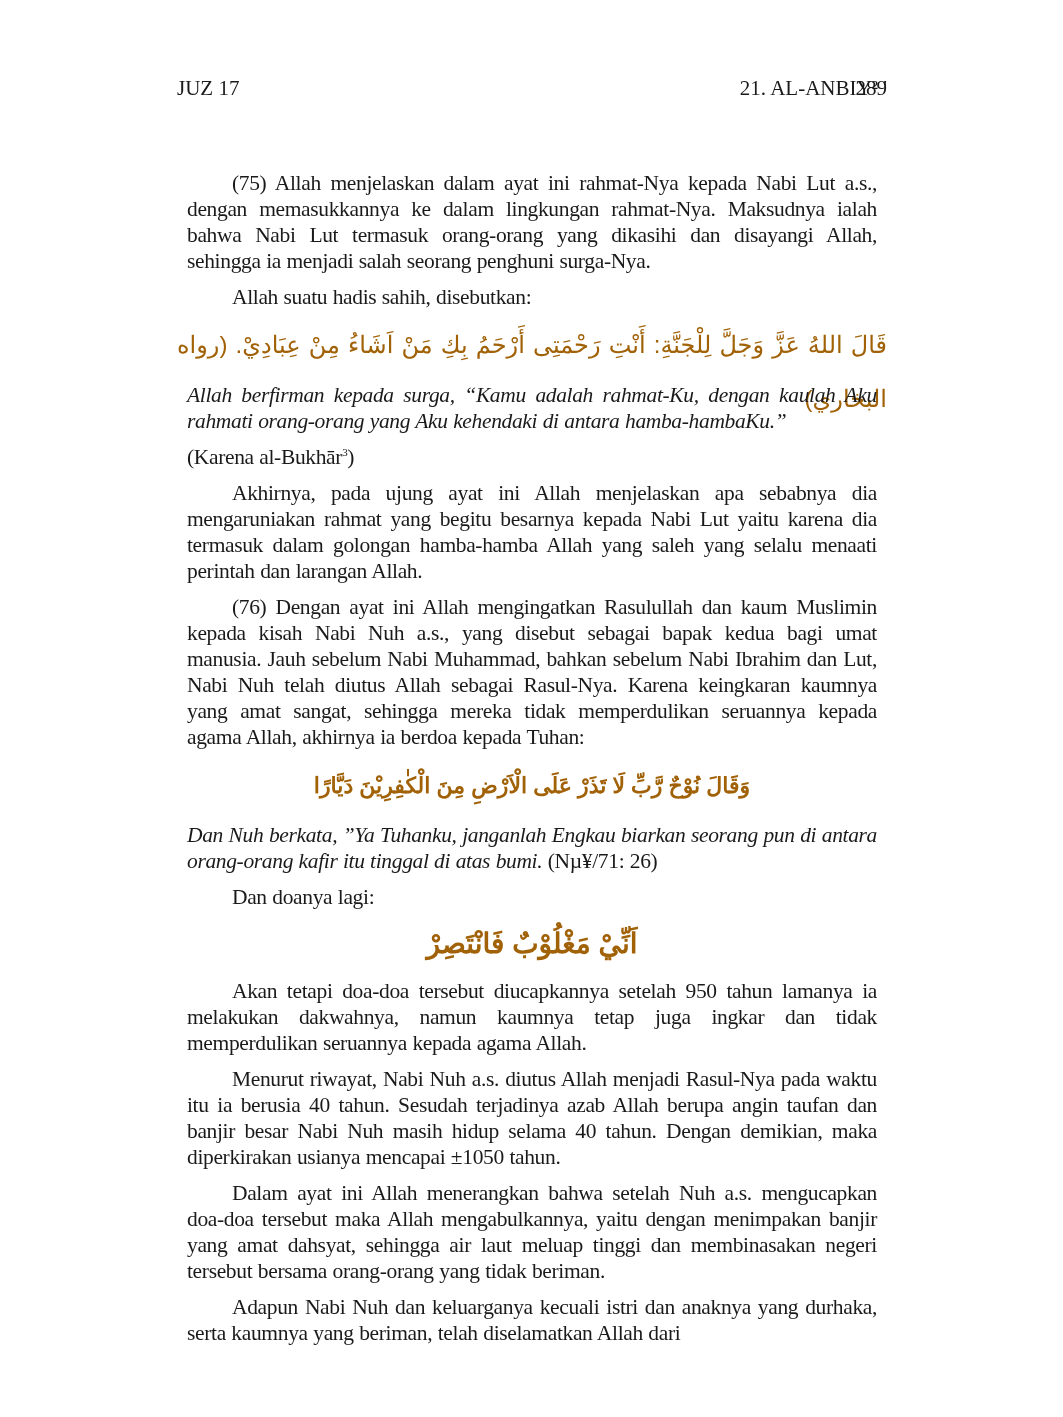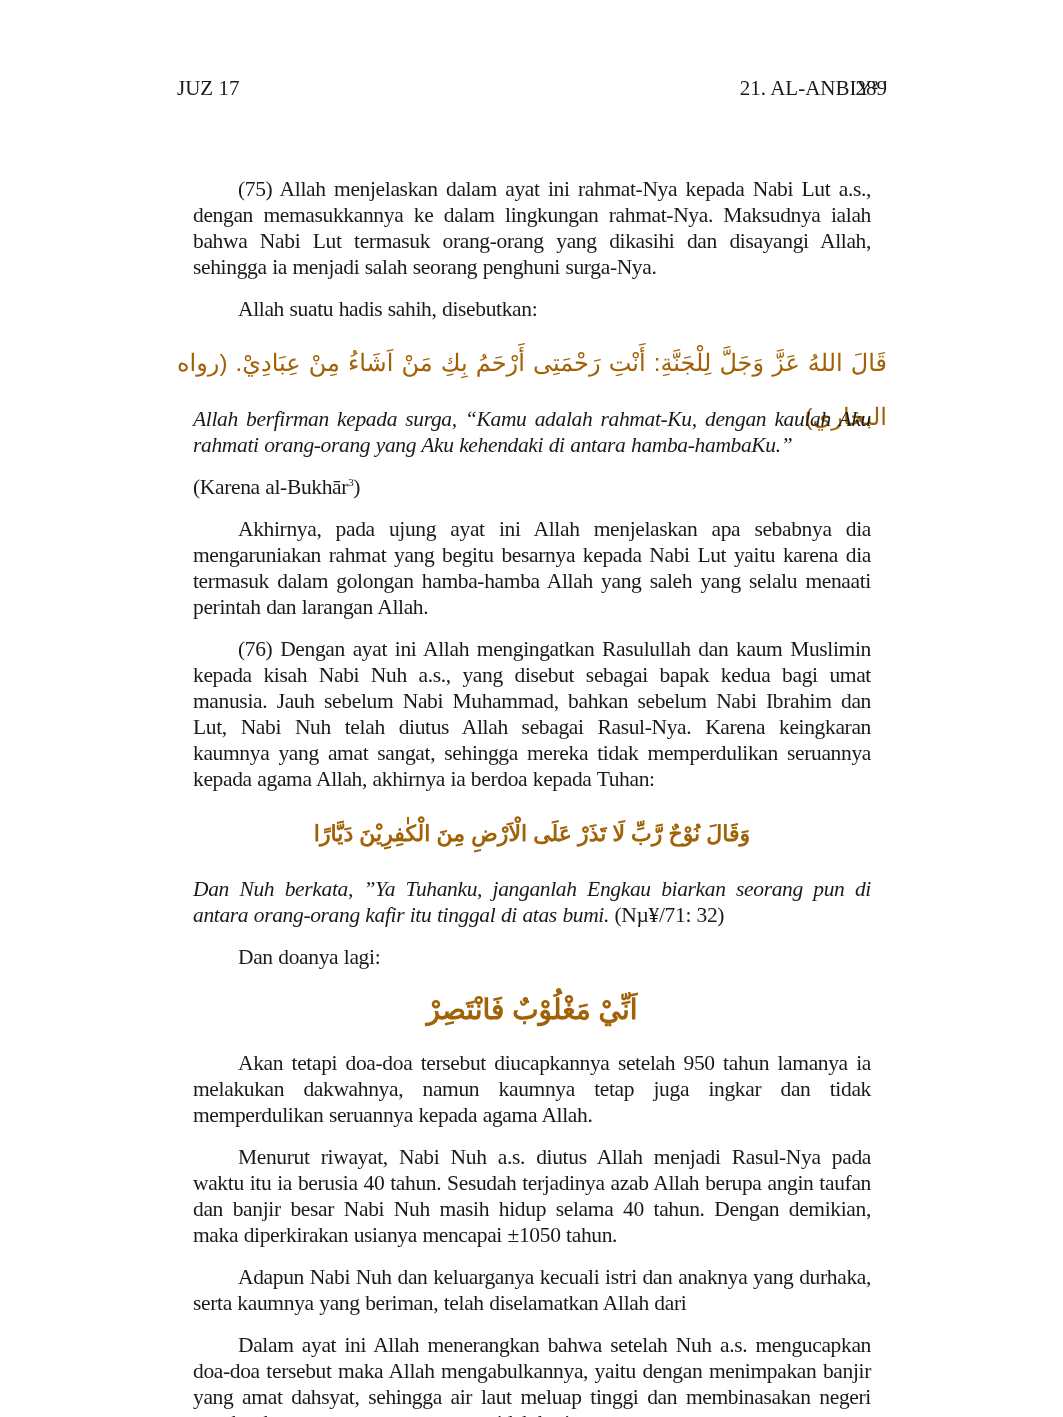--- a/index.html
+++ b/index.html
@@ -14,21 +14,21 @@
     font-size: 21px; line-height: 28px;
   }
   .header .juz { position: absolute; left: 0; }
   .header .surah { position: absolute; left: 0; width: 100%; text-align: right; }
   .header .pageno { position: absolute; right: 0; }
   .body {
     position: absolute; left: 177px; top: 160px; width: 710px;
     font-size: 21.5px; line-height: 26px;
   }
   .body p {
-    margin: 16px; text-align: justify; text-indent: 45px;
+    margin: 10px; text-align: justify; text-indent: 45px;
     letter-spacing: -0.35px; word-spacing: 0.5px;
   }
   .body p.noindent { text-indent: 0; }
   .body p.italic { font-style: italic; text-indent: 0; }
   .body .ref { font-style: normal; }
   .arabic {
     direction: rtl; text-align: center;
     font-family: Liberation Sans, sans-serif;
     color: #a16207;
   }
@@ -55,26 +55,26 @@
     <div class="arabic hadith">قَالَ اللهُ عَزَّ وَجَلَّ لِلْجَنَّةِ: أَنْتِ رَحْمَتِى أَرْحَمُ بِكِ مَنْ اَشَاءُ مِنْ عِبَادِيْ. (رواه البخاري)</div>
 
     <p class="italic"><span>Allah berfirman kepada surga, “Kamu adalah rahmat-Ku, dengan kaulah Aku rahmati orang-orang yang Aku kehendaki di antara hamba-hambaKu.”</span></p>
     <p class="noindent"><span>(Karena al-Bukhār</span><sup>3</sup><span>)</span></p>
 
     <p>Akhirnya, pada ujung ayat ini Allah menjelaskan apa sebabnya dia mengaruniakan rahmat yang begitu besarnya kepada Nabi Lut yaitu karena dia termasuk dalam golongan hamba-hamba Allah yang saleh yang selalu menaati perintah dan larangan Allah.</p>
     <p>(76) Dengan ayat ini Allah mengingatkan Rasulullah dan kaum Muslimin kepada kisah Nabi Nuh a.s., yang disebut sebagai bapak kedua bagi umat manusia. Jauh sebelum Nabi Muhammad, bahkan sebelum Nabi Ibrahim dan Lut, Nabi Nuh telah diutus Allah sebagai Rasul-Nya. Karena keingkaran kaumnya yang amat sangat, sehingga mereka tidak memperdulikan seruannya kepada agama Allah, akhirnya ia berdoa kepada Tuhan:</p>
 
     <div class="arabic ayah1">وَقَالَ نُوْحٌ رَّبِّ لَا تَذَرْ عَلَى الْاَرْضِ مِنَ الْكٰفِرِيْنَ دَيَّارًا</div>
 
-    <p class="italic"><span>Dan Nuh berkata, ”Ya Tuhanku, janganlah Engkau biarkan seorang pun di antara orang-orang kafir itu tinggal di atas bumi.</span> <span class="ref">(Nµ¥/71: 32)</span></p>
+    <p class="italic"><span>Dan Nuh berkata, ”Ya Tuhanku, janganlah Engkau biarkan seorang pun di antara orang-orang kafir itu tinggal di atas bumi.</span> <span class="ref">(Nµ¥/71: 26)</span></p>
 
     <p>Dan doanya lagi:</p>
 
     <div class="arabic ayah2">اَنِّيْ مَغْلُوْبٌ فَانْتَصِرْ</div>
 
 
     <p>Akan tetapi doa-doa tersebut diucapkannya setelah 950 tahun lamanya ia melakukan dakwahnya, namun kaumnya tetap juga ingkar dan tidak memperdulikan seruannya kepada agama Allah.</p>
     <p>Menurut riwayat, Nabi Nuh a.s. diutus Allah menjadi Rasul-Nya pada waktu itu ia berusia 40 tahun. Sesudah terjadinya azab Allah berupa angin taufan dan banjir besar Nabi Nuh masih hidup selama 40 tahun. Dengan demikian, maka diperkirakan usianya mencapai ±1050 tahun.</p>
+    <p>Dalam ayat ini Allah menerangkan bahwa setelah Nuh a.s. mengucapkan doa-doa tersebut maka Allah mengabulkannya, yaitu dengan menimpakan banjir yang amat dahsyat, sehingga air laut meluap tinggi dan membinasakan negeri tersebut bersama orang-orang yang tidak beriman.</p>
     <p>Adapun Nabi Nuh dan keluarganya kecuali istri dan anaknya yang durhaka, serta kaumnya yang beriman, telah diselamatkan Allah dari</p>
-    <p>Dalam ayat ini Allah menerangkan bahwa setelah Nuh a.s. mengucapkan doa-doa tersebut maka Allah mengabulkannya, yaitu dengan menimpakan banjir yang amat dahsyat, sehingga air laut meluap tinggi dan membinasakan negeri tersebut bersama orang-orang yang tidak beriman.</p>
   </div>
 
 </div>
 
 </body></html>

